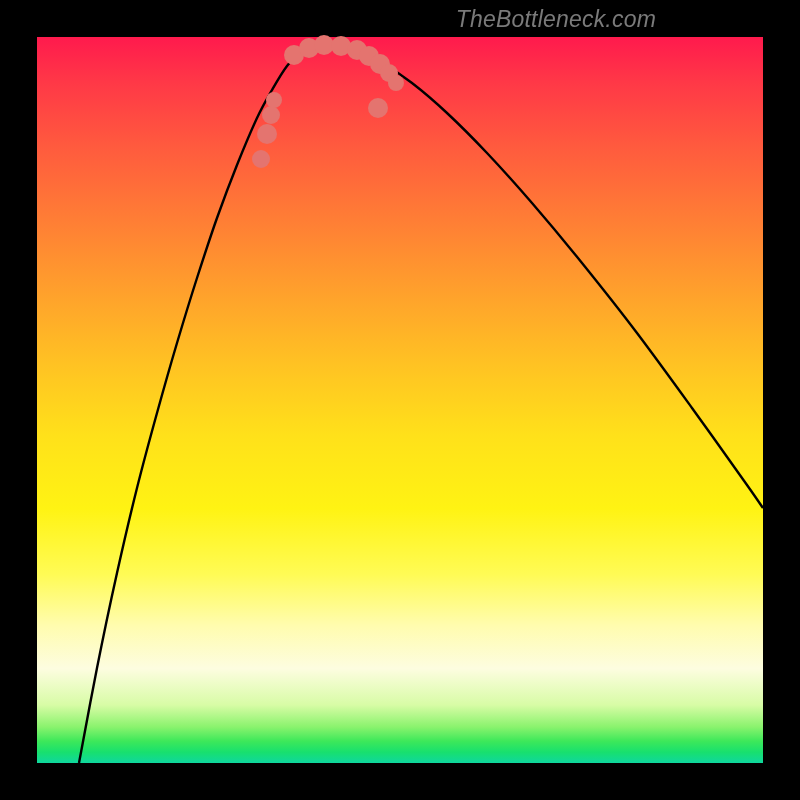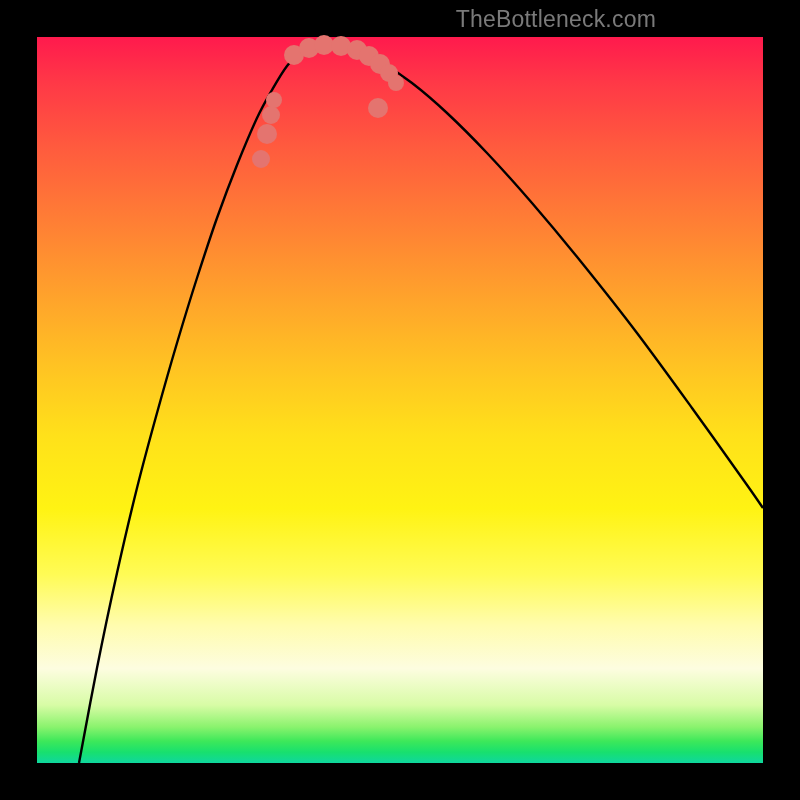--- a/index.html
+++ b/index.html
@@ -11,20 +11,21 @@
     overflow: hidden;
     font-family: Arial, Helvetica, sans-serif;
   }
   .frame {
     position: absolute;
     left: 0;
     top: 0;
     width: 668px;
     height: 800px;
     background: #000;
+    font-style: italic;
   }
   .plot-area {
     position: absolute;
     left: 37px;
     top: 37px;
     width: 726px;
     height: 726px;
     
     background: linear-gradient(
       to bottom,

